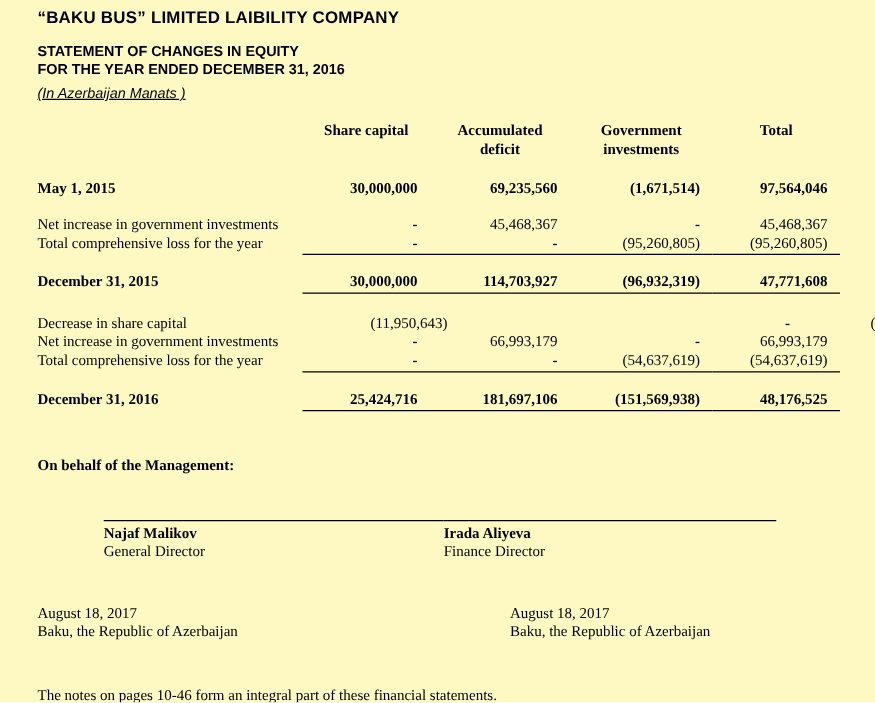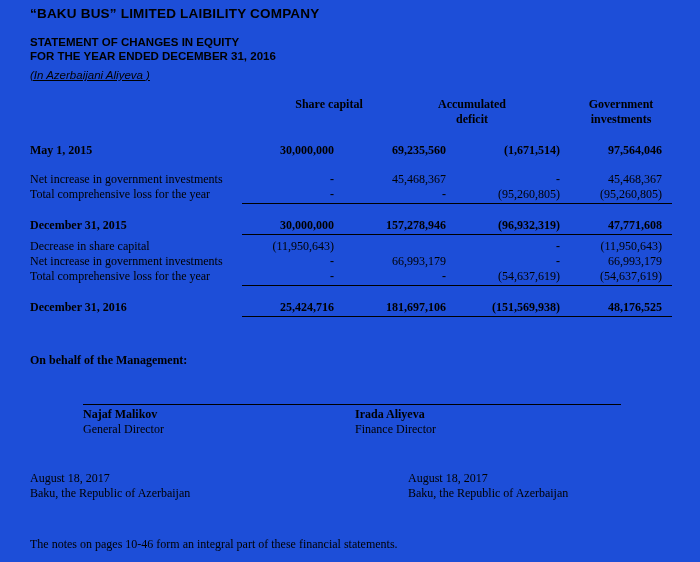--- a/index.html
+++ b/index.html
@@ -1,18 +1,18 @@
 <!DOCTYPE html>
 <html><head>
 <meta charset="utf-8">
 <style>
   html,body { margin:0; padding:0; background:#fff; }
   .page {
     width:700px; height:562px; box-sizing:border-box;
-    background:#1d4ed8; color:#000;
+    background:#fef9c3; color:#000;
     padding:6px 26px 0 30px;
     font-family:"Liberation Serif", serif;
     overflow:hidden; position:relative;
   }
   .company {
     font-family:"Liberation Sans", sans-serif;
     font-weight:bold; font-size:13.5px; letter-spacing:0.2px;
   }
   .stmt-block {
     margin-top:14px;
@@ -25,27 +25,27 @@
     font-style:italic; font-size:11.5px;
     text-decoration:underline;
     display:inline-block;
   }
   
   .tbl { margin-top:14px; }
   .trow { display:grid; grid-template-columns:212px 102px 112px 114px 102px; }
   .cell { font-size:12px; line-height:15px; }
   .num  { text-align:right; padding-right:10px; }
   .colhead { text-align:center; font-weight:bold; padding:0 6px; font-size:12px; line-height:15px; }
-  .hdr { margin-bottom:16px;gap:36px; }
+  .hdr { margin-bottom:16px; }
   .bold .cell { font-weight:bold; }
   .dash { font-weight:bold; }
   .ul { border-bottom:1px solid #000; padding-bottom:1px; }
   .r0 { margin-bottom:14px; }
   .r3 { margin-top:14px; }
-  .r4 { margin-top:4px; }
+  .r4 { margin-top:16px;gap:24px; }
   .r7 { margin-top:14px; }
   
   .mgmt { margin-top:36px; font-weight:bold; font-size:12px; }
   .sig-row { display:flex; justify-content:center; margin-top:36px; }
   .sig-left  { width:272px; }
   .sig-right { width:266px; }
   .sig-line { border-top:1px solid #000; height:0; }
   .sig-name { font-weight:bold; font-size:12px; margin-top:2px; line-height:15px; }
   .sig-role { font-weight:normal; font-size:12px; line-height:15px; }
   .date-row { display:flex; justify-content:space-between; margin-top:34px; }
@@ -60,21 +60,21 @@
 <div class="page">
 
   <div class="company">“BAKU BUS” LIMITED LAIBILITY COMPANY</div>
 
   <div class="stmt-block">
     <div>STATEMENT OF CHANGES IN EQUITY</div>
     <div>FOR THE YEAR ENDED DECEMBER 31, 2016</div>
   </div>
 
   <div>
-    <span class="currency">(In Azerbaijani Aliyeva )</span>
+    <span class="currency">(In Azerbaijan Manats )</span>
   </div>
 
   <div class="tbl">
 
     <div class="trow hdr">
       <div class="cell"></div>
       <div class="cell colhead">Share capital</div>
       <div class="cell colhead">Accumulated deficit</div>
       <div class="cell colhead">Government investments</div>
       <div class="cell colhead">Total</div>
@@ -100,21 +100,21 @@
       <div class="cell label">Total comprehensive loss for the year</div>
       <div class="cell num dash ul">-</div>
       <div class="cell num dash ul">-</div>
       <div class="cell num ul">(95,260,805)</div>
       <div class="cell num ul">(95,260,805)</div>
     </div>
 
     <div class="trow bold r3">
       <div class="cell label">December 31, 2015</div>
       <div class="cell num ul">30,000,000</div>
-      <div class="cell num ul">157,278,946</div>
+      <div class="cell num ul">114,703,927</div>
       <div class="cell num ul">(96,932,319)</div>
       <div class="cell num ul">47,771,608</div>
     </div>
 
     <div class="trow r4">
       <div class="cell label">Decrease in share capital</div>
       <div class="cell num">(11,950,643)</div>
       <div class="cell num"></div>
       <div class="cell num dash">-</div>
       <div class="cell num">(11,950,643)</div>

